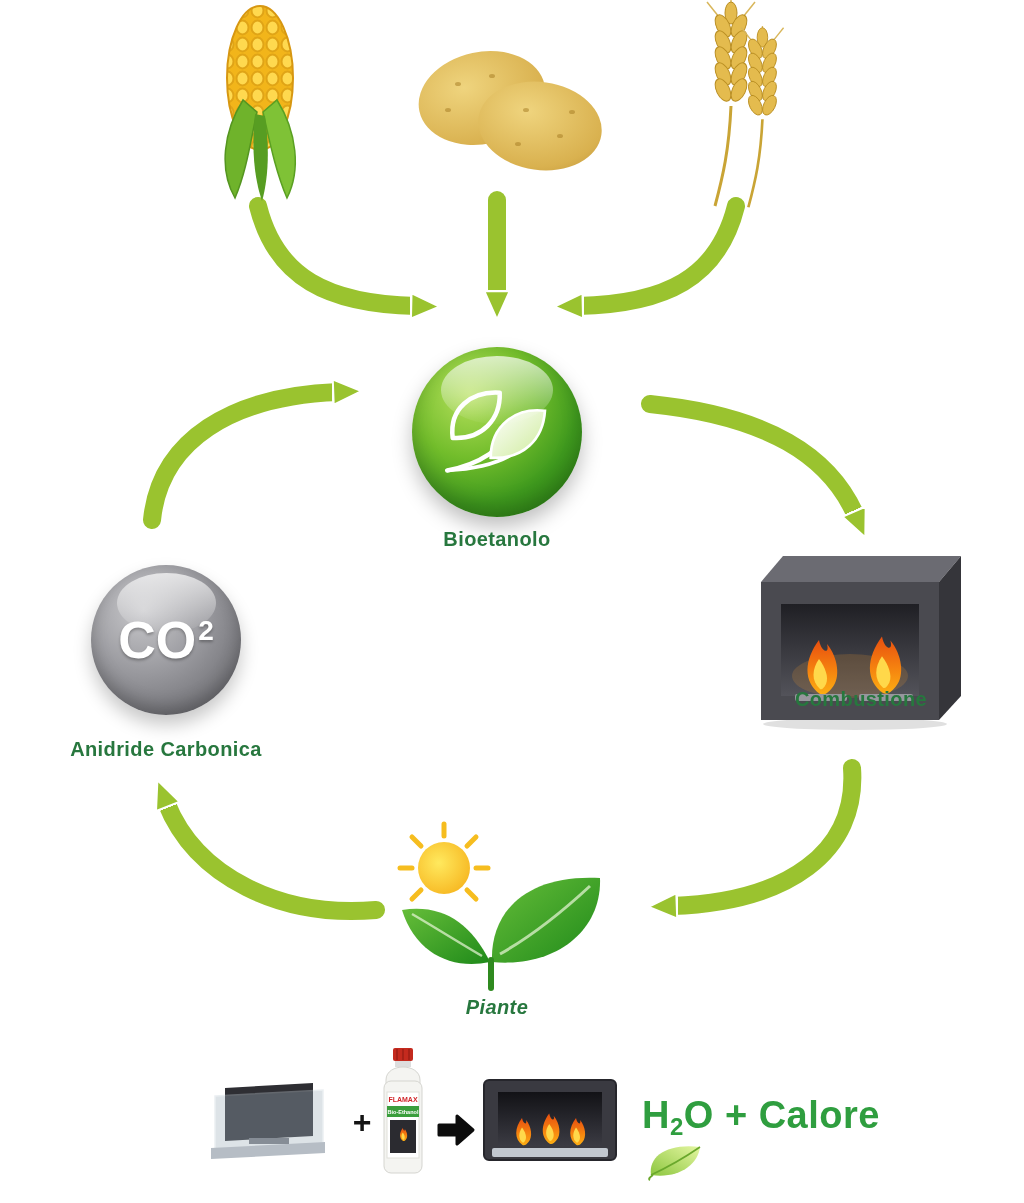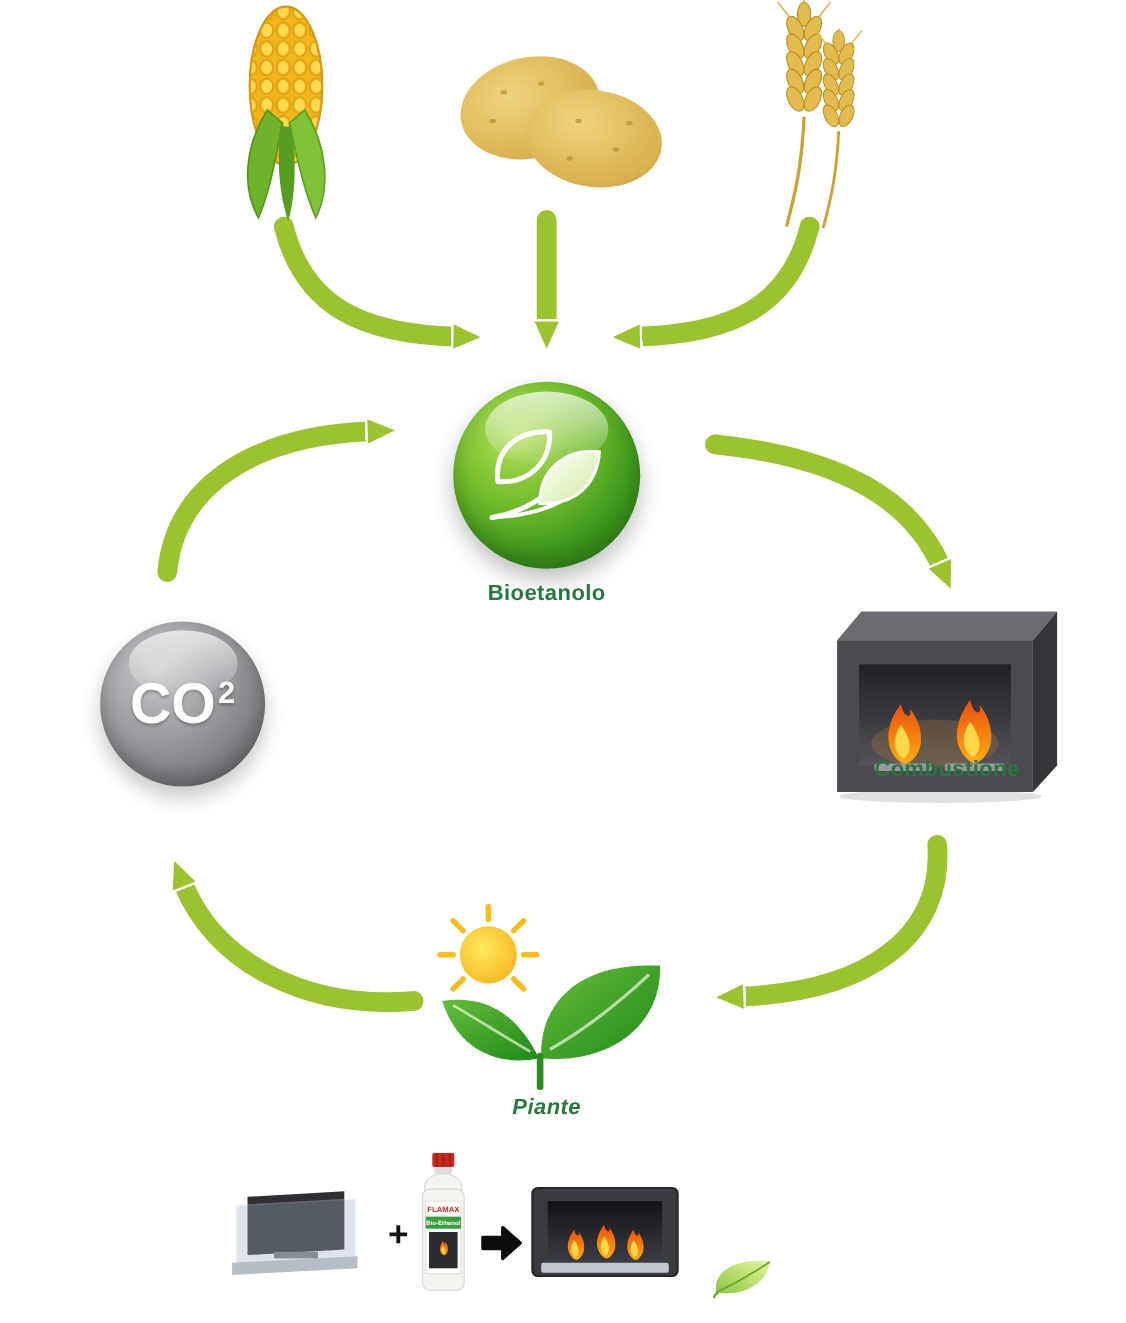--- a/index.html
+++ b/index.html
@@ -207,20 +207,21 @@
       <use href="#g-flame" transform="translate(106 80) scale(1.05)"></use>
       <rect x="40" y="146" width="52" height="7" rx="2" fill="#97979e"></rect>
       <rect x="104" y="146" width="54" height="7" rx="2" fill="#97979e"></rect>
     </svg>
   </div>
   <div class="lbl lbl-combustion">Combustione</div>
 
   <div class="sphere co2-sphere">
     <span class="co2-text"><span>CO</span><span class="sup">2</span></span>
   </div>
+  <div class="lbl lbl-co2">Anidride Carbonica</div>
 
   <div class="abs plant">
     <svg width="218" height="182" viewBox="0 0 218 182">
       <defs>
         <radialGradient id="g-sun" cx="0.4" cy="0.4" r="0.8">
           <stop offset="0" stop-color="#ffe95e"></stop>
           <stop offset="1" stop-color="#f5ae16"></stop>
         </radialGradient>
         <linearGradient id="g-pl" x1="0" y1="0" x2="1" y2="1">
           <stop offset="0" stop-color="#66bd39"></stop>
@@ -293,20 +294,21 @@
       </defs>
       <rect x="2" y="2" width="132" height="80" rx="5" fill="#3a3a41" stroke="#26262c" stroke-width="2"></rect>
       <rect x="16" y="14" width="104" height="54" fill="url(#g-o2)"></rect>
       <use href="#g-flame" transform="translate(30 36) scale(0.5)"></use>
       <use href="#g-flame" transform="translate(56 31) scale(0.56)"></use>
       <use href="#g-flame" transform="translate(84 36) scale(0.5)"></use>
       <rect x="10" y="70" width="116" height="9" rx="2" fill="#c2c8d0"></rect>
     </svg>
   </div>
 
+  <div class="abs equation"><span>H</span><span class="sub">2</span><span>O + Calore</span></div>
 
   <div class="abs leaf-small">
     <svg width="58" height="44" viewBox="0 0 58 44">
       <defs>
         <linearGradient id="g-sl" x1="0" y1="1" x2="1" y2="0">
           <stop offset="0" stop-color="#8cc63f"></stop>
           <stop offset="1" stop-color="#e4f6a1"></stop>
         </linearGradient>
       </defs>
       <path d="M5 37 C2 18 22 5 54 9 C52 27 32 41 5 37 Z" fill="url(#g-sl)"></path>

